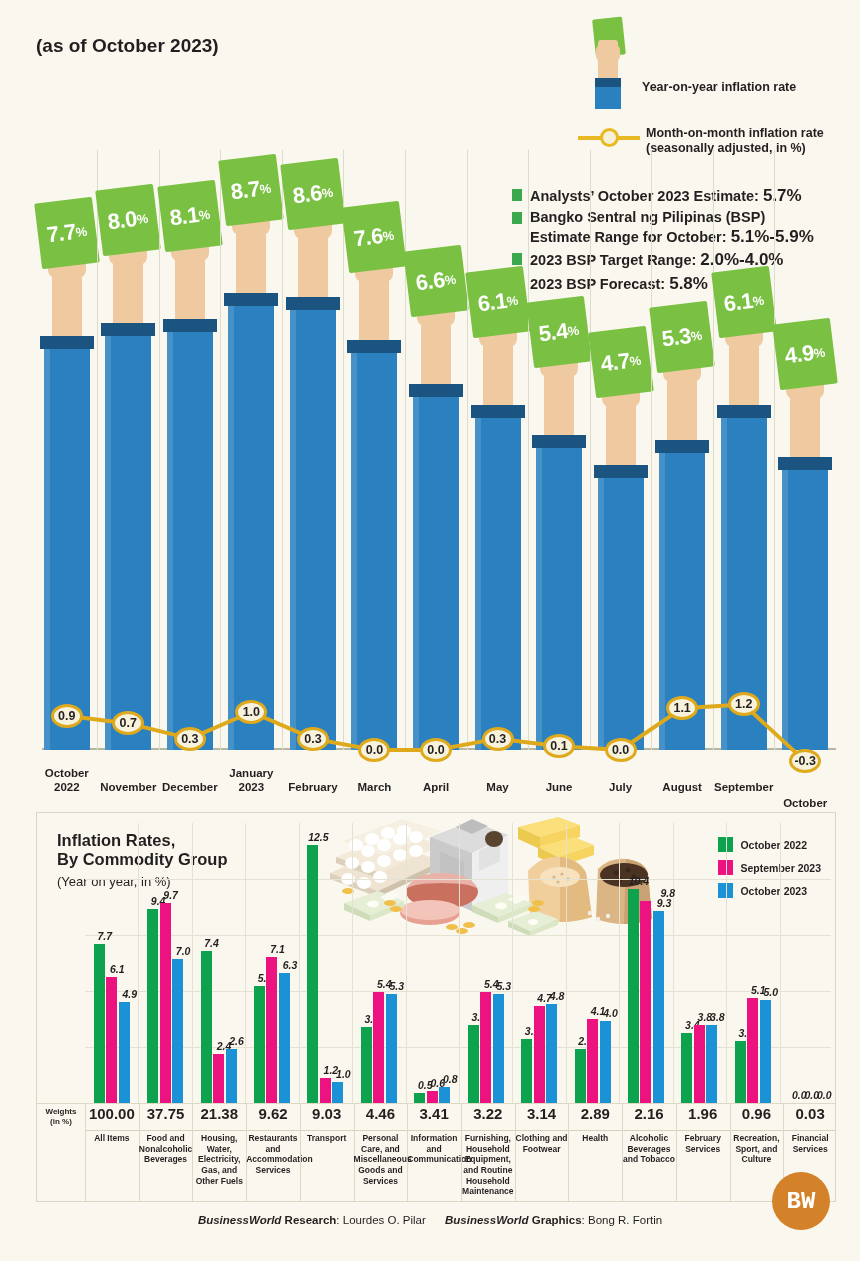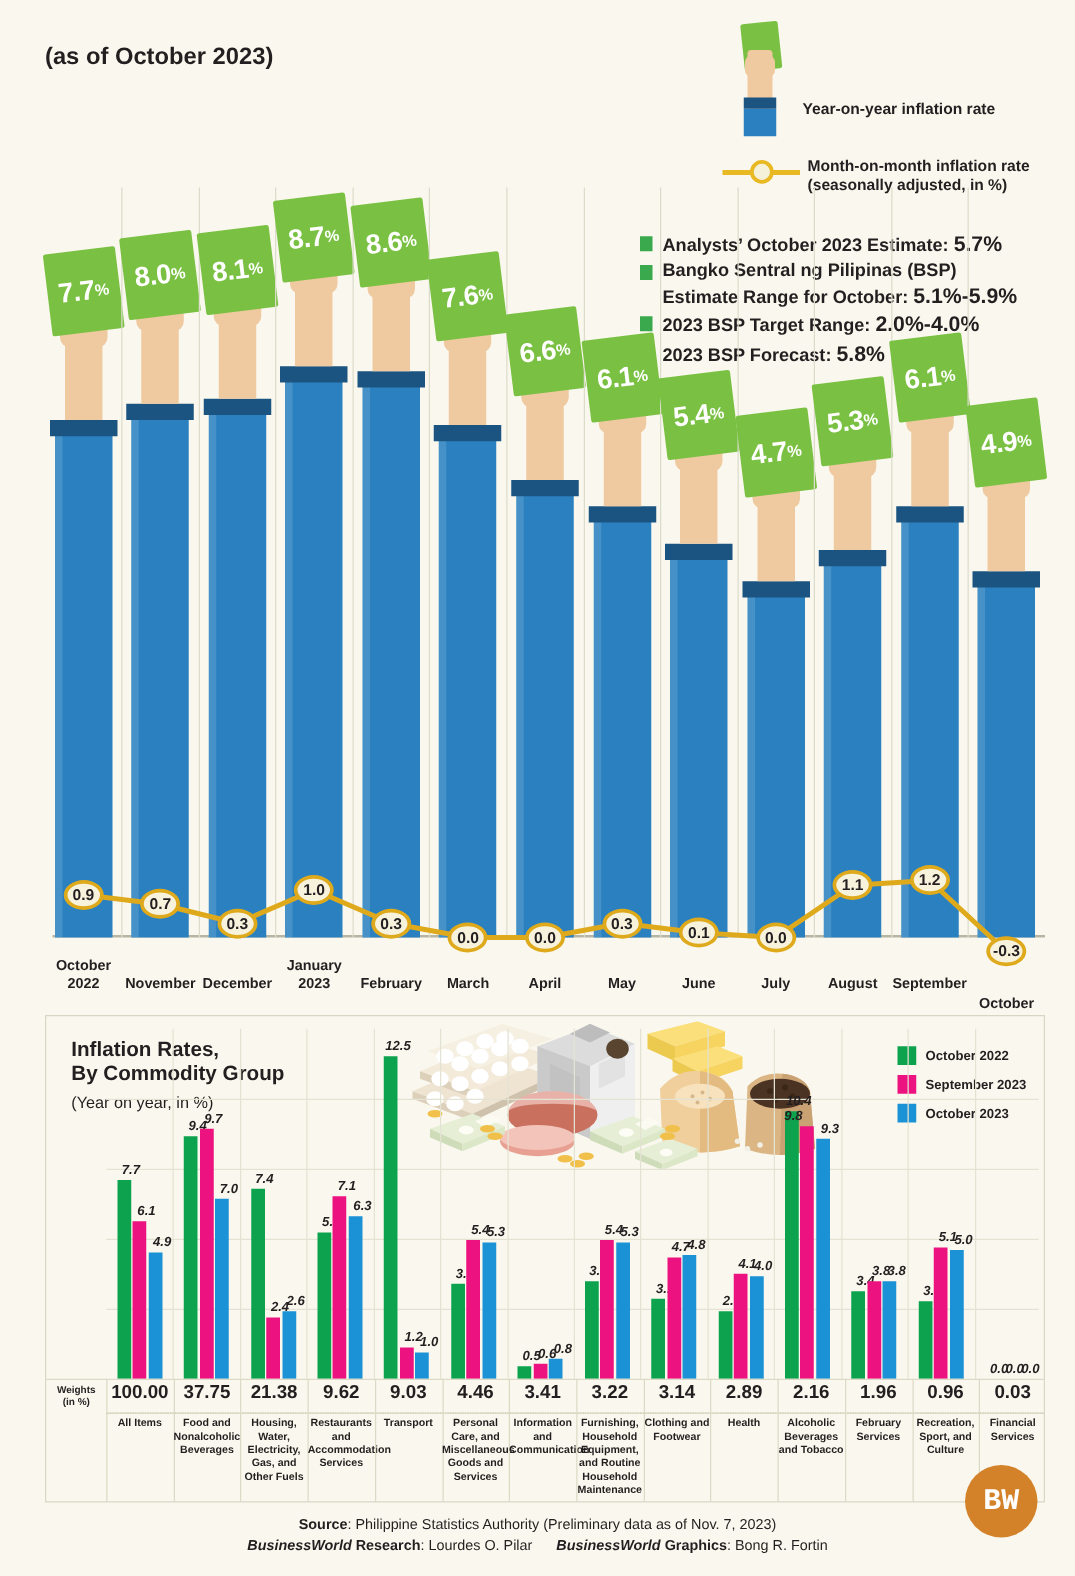--- a/index.html
+++ b/index.html
@@ -629,21 +629,21 @@
         <div class="cval" style="left: 14.2143px; bottom: 55.5758px;">2.6</div>
         <div class="cbar" style="left: 21.2143px; height: 84.4848px; background: rgb(236, 19, 128);"></div>
         <div class="cval" style="left: 26.7143px; bottom: 86.4848px;">4.1</div>
         <div class="cbar" style="left: 33.7143px; height: 82.4242px; background: rgb(27, 145, 214);"></div>
         <div class="cval" style="left: 39.2143px; bottom: 84.4242px;">4.0</div>
       </div>
       <div class="cgroup" style="left: 534.286px; width: 53.4286px;">
         <div class="cbar" style="left: 8.71429px; height: 214.303px; background: rgb(13, 163, 78);"></div>
         <div class="cval" style="left: 14.2143px; bottom: 216.303px;">10.4</div>
         <div class="cbar" style="left: 21.2143px; height: 201.939px; background: rgb(236, 19, 128);"></div>
-        <div class="cval" style="left: 10px; bottom: 203.939px;">9.8</div>
+        <div class="cval" style="left: 43px; bottom: 203.939px;">9.8</div>
         <div class="cbar" style="left: 33.7143px; height: 191.636px; background: rgb(27, 145, 214);"></div>
         <div class="cval" style="left: 39.2143px; bottom: 193.636px;">9.3</div>
       </div>
       <div class="cgroup" style="left: 587.714px; width: 53.4286px;">
         <div class="cbar" style="left: 8.71429px; height: 70.0606px; background: rgb(13, 163, 78);"></div>
         <div class="cval" style="left: 14.2143px; bottom: 72.0606px;">3.4</div>
         <div class="cbar" style="left: 21.2143px; height: 78.303px; background: rgb(236, 19, 128);"></div>
         <div class="cval" style="left: 26.7143px; bottom: 80.303px;">3.8</div>
         <div class="cbar" style="left: 33.7143px; height: 78.303px; background: rgb(27, 145, 214);"></div>
         <div class="cval" style="left: 39.2143px; bottom: 80.303px;">3.8</div>
@@ -715,21 +715,18 @@
         <div class="tdiv" style="left: 746.286px;"></div>
         <div class="tcell twt" style="left: 746.286px; width: 53.7143px;">0.03</div>
         <div class="tcell tnm" style="left: 746.286px; width: 53.7143px;">Financial Services</div>
         <div class="tdiv" style="left: 48px;"></div>
       </div>
   </div>
 </div>
 
 <div id="footer">
   <div>
-    <b>Source</b><span>: Philippine Statistics Authority (Preliminary data as of Nov. 7, 2023)</span>
-  </div>
-  <div>
     <i>BusinessWorld</i><b> Research</b><span>: Lourdes O. Pilar</span>
     &nbsp;&nbsp;&nbsp;&nbsp;
     <i>BusinessWorld</i><b> Graphics</b><span>: Bong R. Fortin</span>
   </div>
 </div>
 <div id="bwlogo">BW</div>
 
 </body></html>

